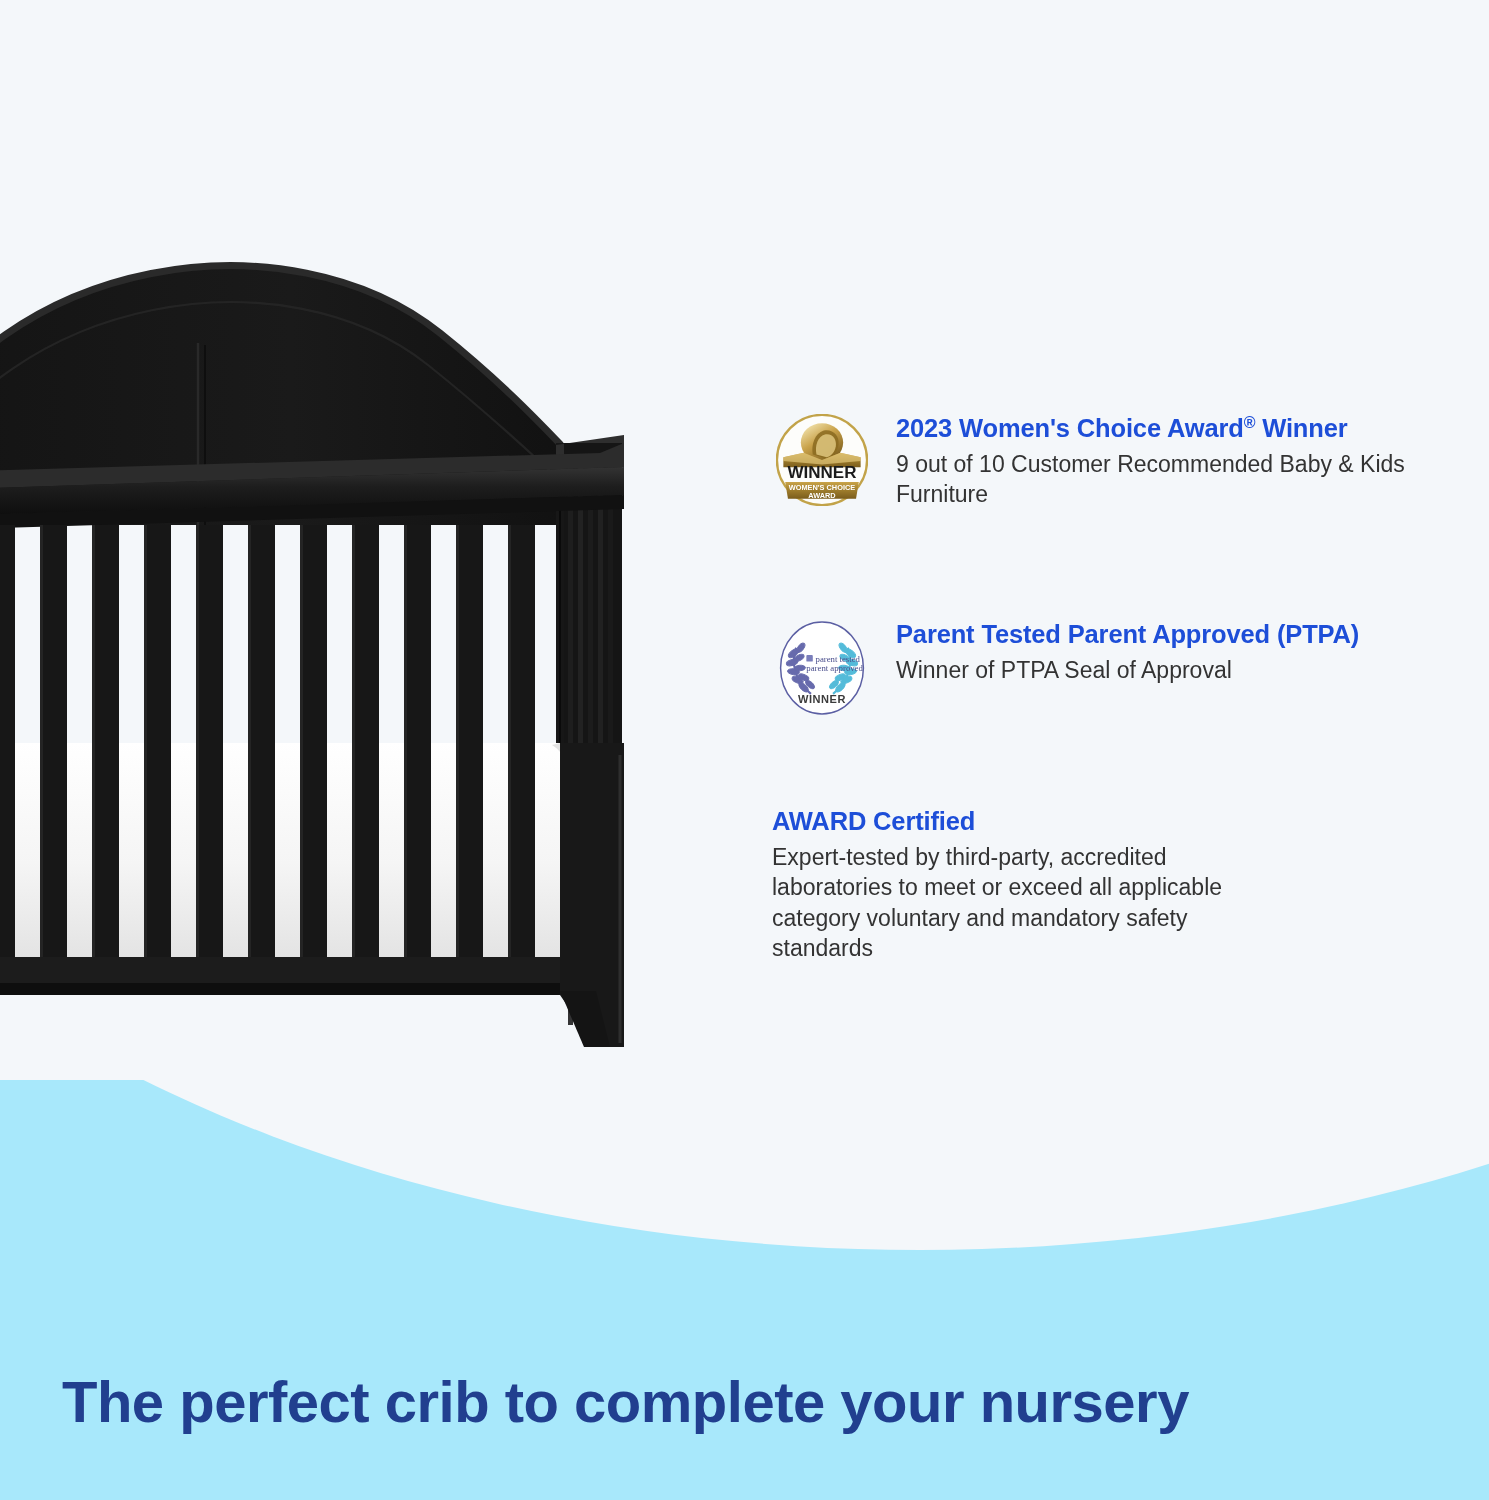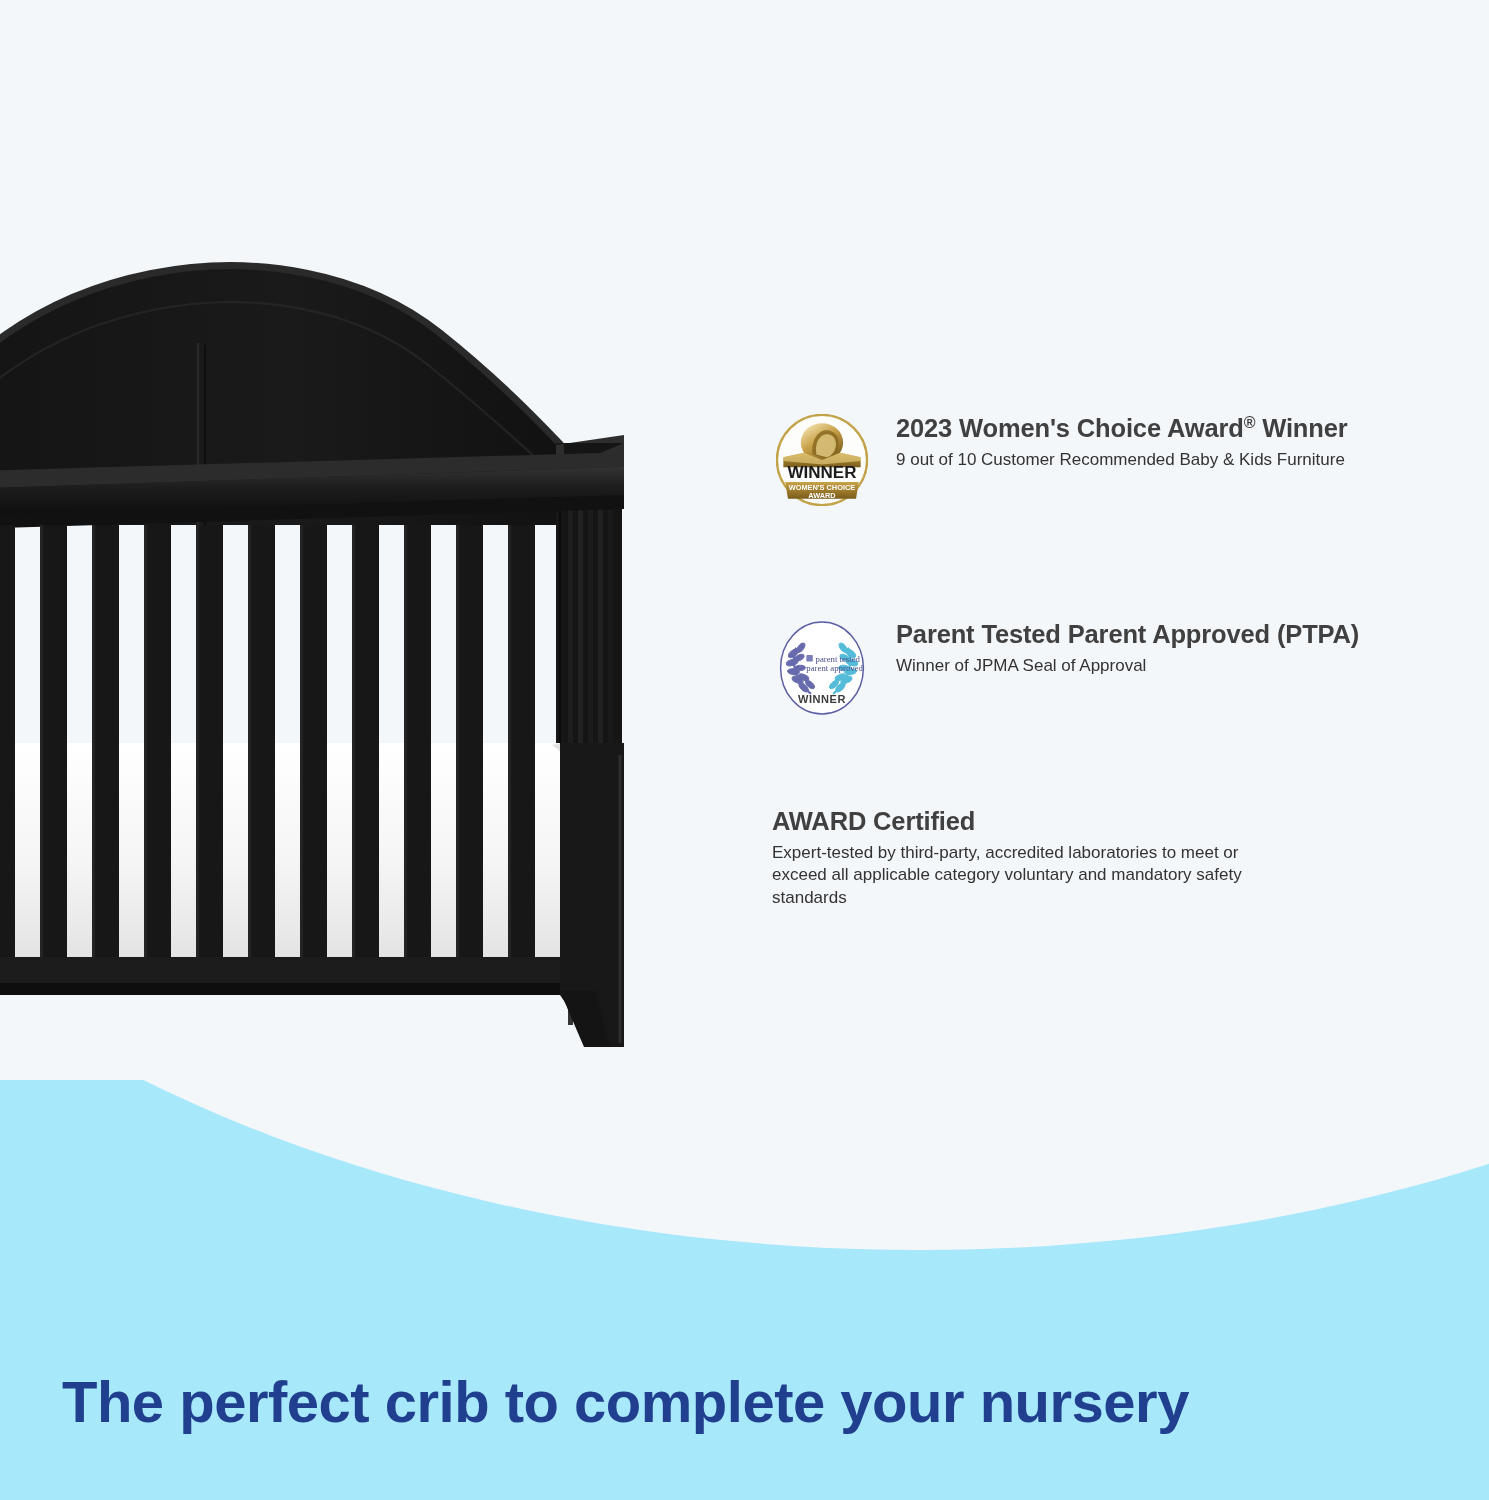--- a/index.html
+++ b/index.html
@@ -81,28 +81,28 @@
     width: 100px;
     display: flex;
     justify-content: center;
     padding-top: 10px;
   }
   .award-text { flex: 1 1 auto; padding-top: 8px; }
 
   .award-title {
     font-size: 25.5px;
     font-weight: bold;
-    color: #404040;
+    color: #1d4ed8;
     letter-spacing: -0.15px;
     line-height: 1.28;
     margin: 0 0 4px 0;
   }
   .award-title .reg { font-size: 16px; vertical-align: super; }
   .award-desc {
-    font-size: 17px;
+    font-size: 23px;
     color: #333333;
     line-height: 1.33;
     margin: 0;
     max-width: 520px;
   }
 
   
   .badge-wca  { width: 92px;  height: 92px; display: block; }
   .badge-ptpa { width: 92px;  height: 96px; display: block; }
   .badge-jpma { width: 84px;  height: 114px; display: block; }
@@ -326,21 +326,21 @@
           </g>
 
           <rect x="33" y="38" width="7" height="7" rx="1" fill="#7a7ebb"></rect>
           <text x="43" y="45" font-family="'Liberation Serif', serif" font-size="9.5" fill="#4a4e8c">parent tested</text>
           <text x="33" y="55" font-family="'Liberation Serif', serif" font-size="9.5" fill="#4a4e8c">parent approved</text>
           <text x="50" y="90" text-anchor="middle" font-family="'Liberation Sans', sans-serif" font-size="12" font-weight="bold" letter-spacing="0.6" fill="#3b3b3b">WINNER</text>
         </svg>
       </div>
       <div class="award-text">
         <p class="award-title">Parent Tested Parent Approved (PTPA)</p>
-        <p class="award-desc">Winner of JPMA Seal of Approval</p>
+        <p class="award-desc">Winner of PTPA Seal of Approval</p>
       </div>
     </div>
 
     <div class="award-row r3">
       <div class="award-text">
         <p class="award-title">AWARD Certified</p>
         <p class="award-desc">Expert-tested by third-party, accredited laboratories to meet or exceed all applicable category voluntary and mandatory safety standards</p>
       </div>
     </div>
 

